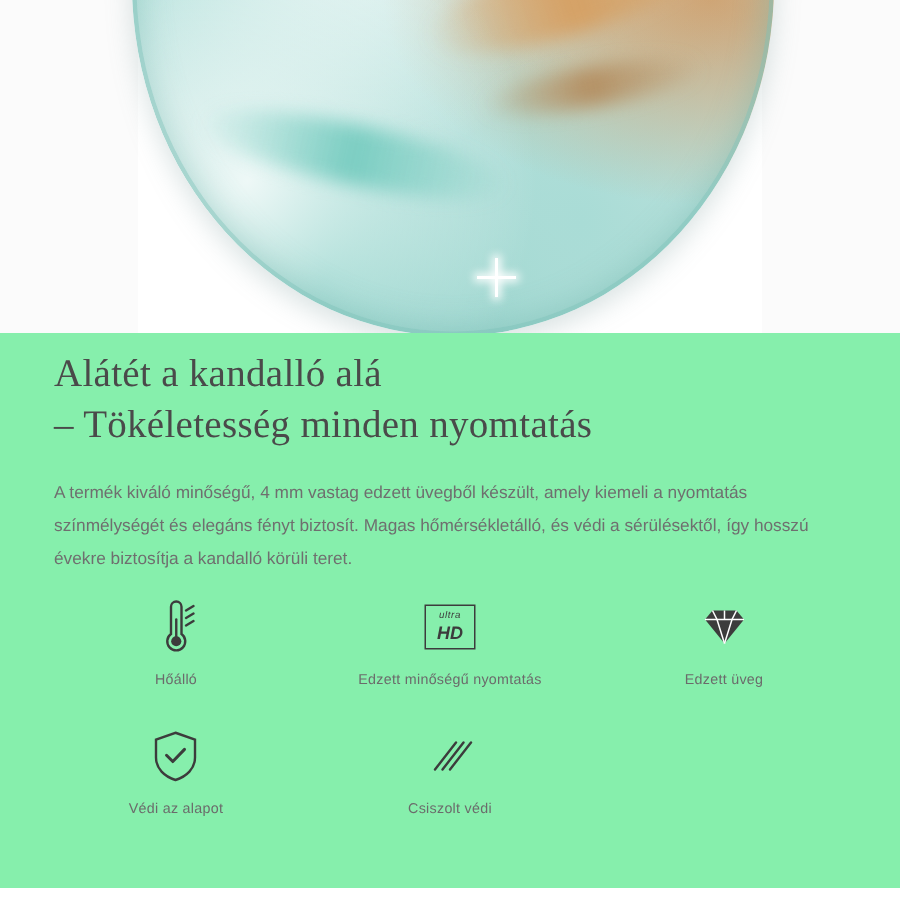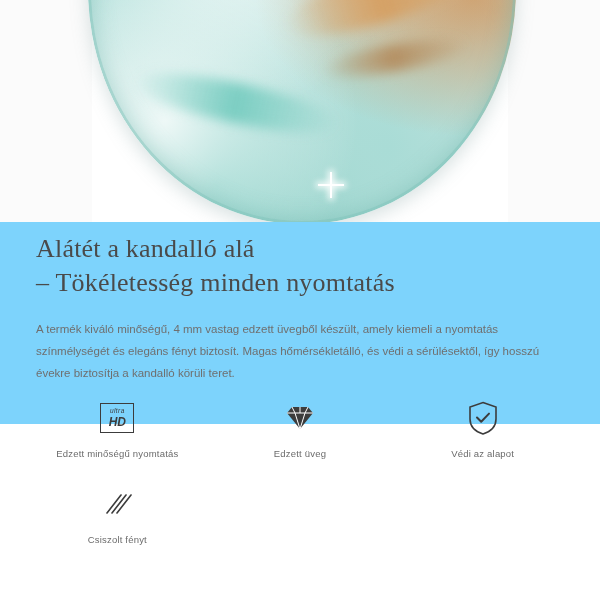--- a/index.html
+++ b/index.html
@@ -6,22 +6,22 @@
   html, body {
     width: 600px;
     height: 600px;
     overflow: hidden;
     background: #ffffff;
     font-family: "Liberation Sans", sans-serif;
   }
   .page {
     position: relative;
     width: 600px;
-    height: 424px;
-    background: #7dd3fc;
+    height: 592px;
+    background: #86efac;
   }
 
   
   .hero {
     position: absolute;
     left: 0; top: 0;
     width: 600px;
     height: 222px;
     overflow: hidden;
     background: #ffffff;
@@ -179,20 +179,35 @@
   <div class="content">
     <h1 class="headline">
       <span>Alátét a kandalló alá</span>
       <span class="l2">– Tökéletesség minden nyomtatás</span>
     </h1>
     <p class="body-copy">A termék kiváló minőségű, 4 mm vastag edzett üvegből készült, amely kiemeli a nyomtatás színmélységét és elegáns fényt biztosít. Magas hőmérsékletálló, és védi a sérülésektől, így hosszú évekre biztosítja a kandalló körüli teret.</p>
   </div>
 
   <div class="features">
 
+    <div class="feature">
+      <div class="ico">
+        <svg width="34" height="38" viewBox="0 0 34 38">
+          <g fill="none" stroke="#3c3c3c" stroke-width="1.6" stroke-linecap="round">
+            <path d="M14 5.5a3.5 3.5 0 0 1 7 0v18.2a6 6 0 1 1-7 0z"></path>
+            <line x1="17.5" y1="14" x2="17.5" y2="27"></line>
+            <line x1="24" y1="8" x2="29" y2="5"></line>
+            <line x1="24" y1="13" x2="29" y2="10"></line>
+            <line x1="24" y1="18" x2="29" y2="15"></line>
+          </g>
+          <circle cx="17.5" cy="28.5" r="3.4" fill="#3c3c3c"></circle>
+        </svg>
+      </div>
+      <div class="cap">Hőálló</div>
+    </div>
 
     <div class="feature">
       <div class="ico">
         <div class="ultrahd">
           <span class="u">ultra</span>
           <span class="hd">HD</span>
         </div>
       </div>
       <div class="cap">Edzett minőségű nyomtatás</div>
     </div>
@@ -228,18 +243,18 @@
     <div class="feature">
       <div class="ico">
         <svg width="40" height="34" viewBox="0 0 40 34">
           <g stroke="#3c3c3c" stroke-width="1.6" stroke-linecap="round">
             <line x1="10" y1="26" x2="24" y2="8"></line>
             <line x1="15" y1="26" x2="29" y2="8"></line>
             <line x1="20" y1="26" x2="34" y2="8"></line>
           </g>
         </svg>
       </div>
-      <div class="cap">Csiszolt fényt</div>
+      <div class="cap">Csiszolt védi</div>
     </div>
 
 
   </div>
 </div>
 
 </body></html>

